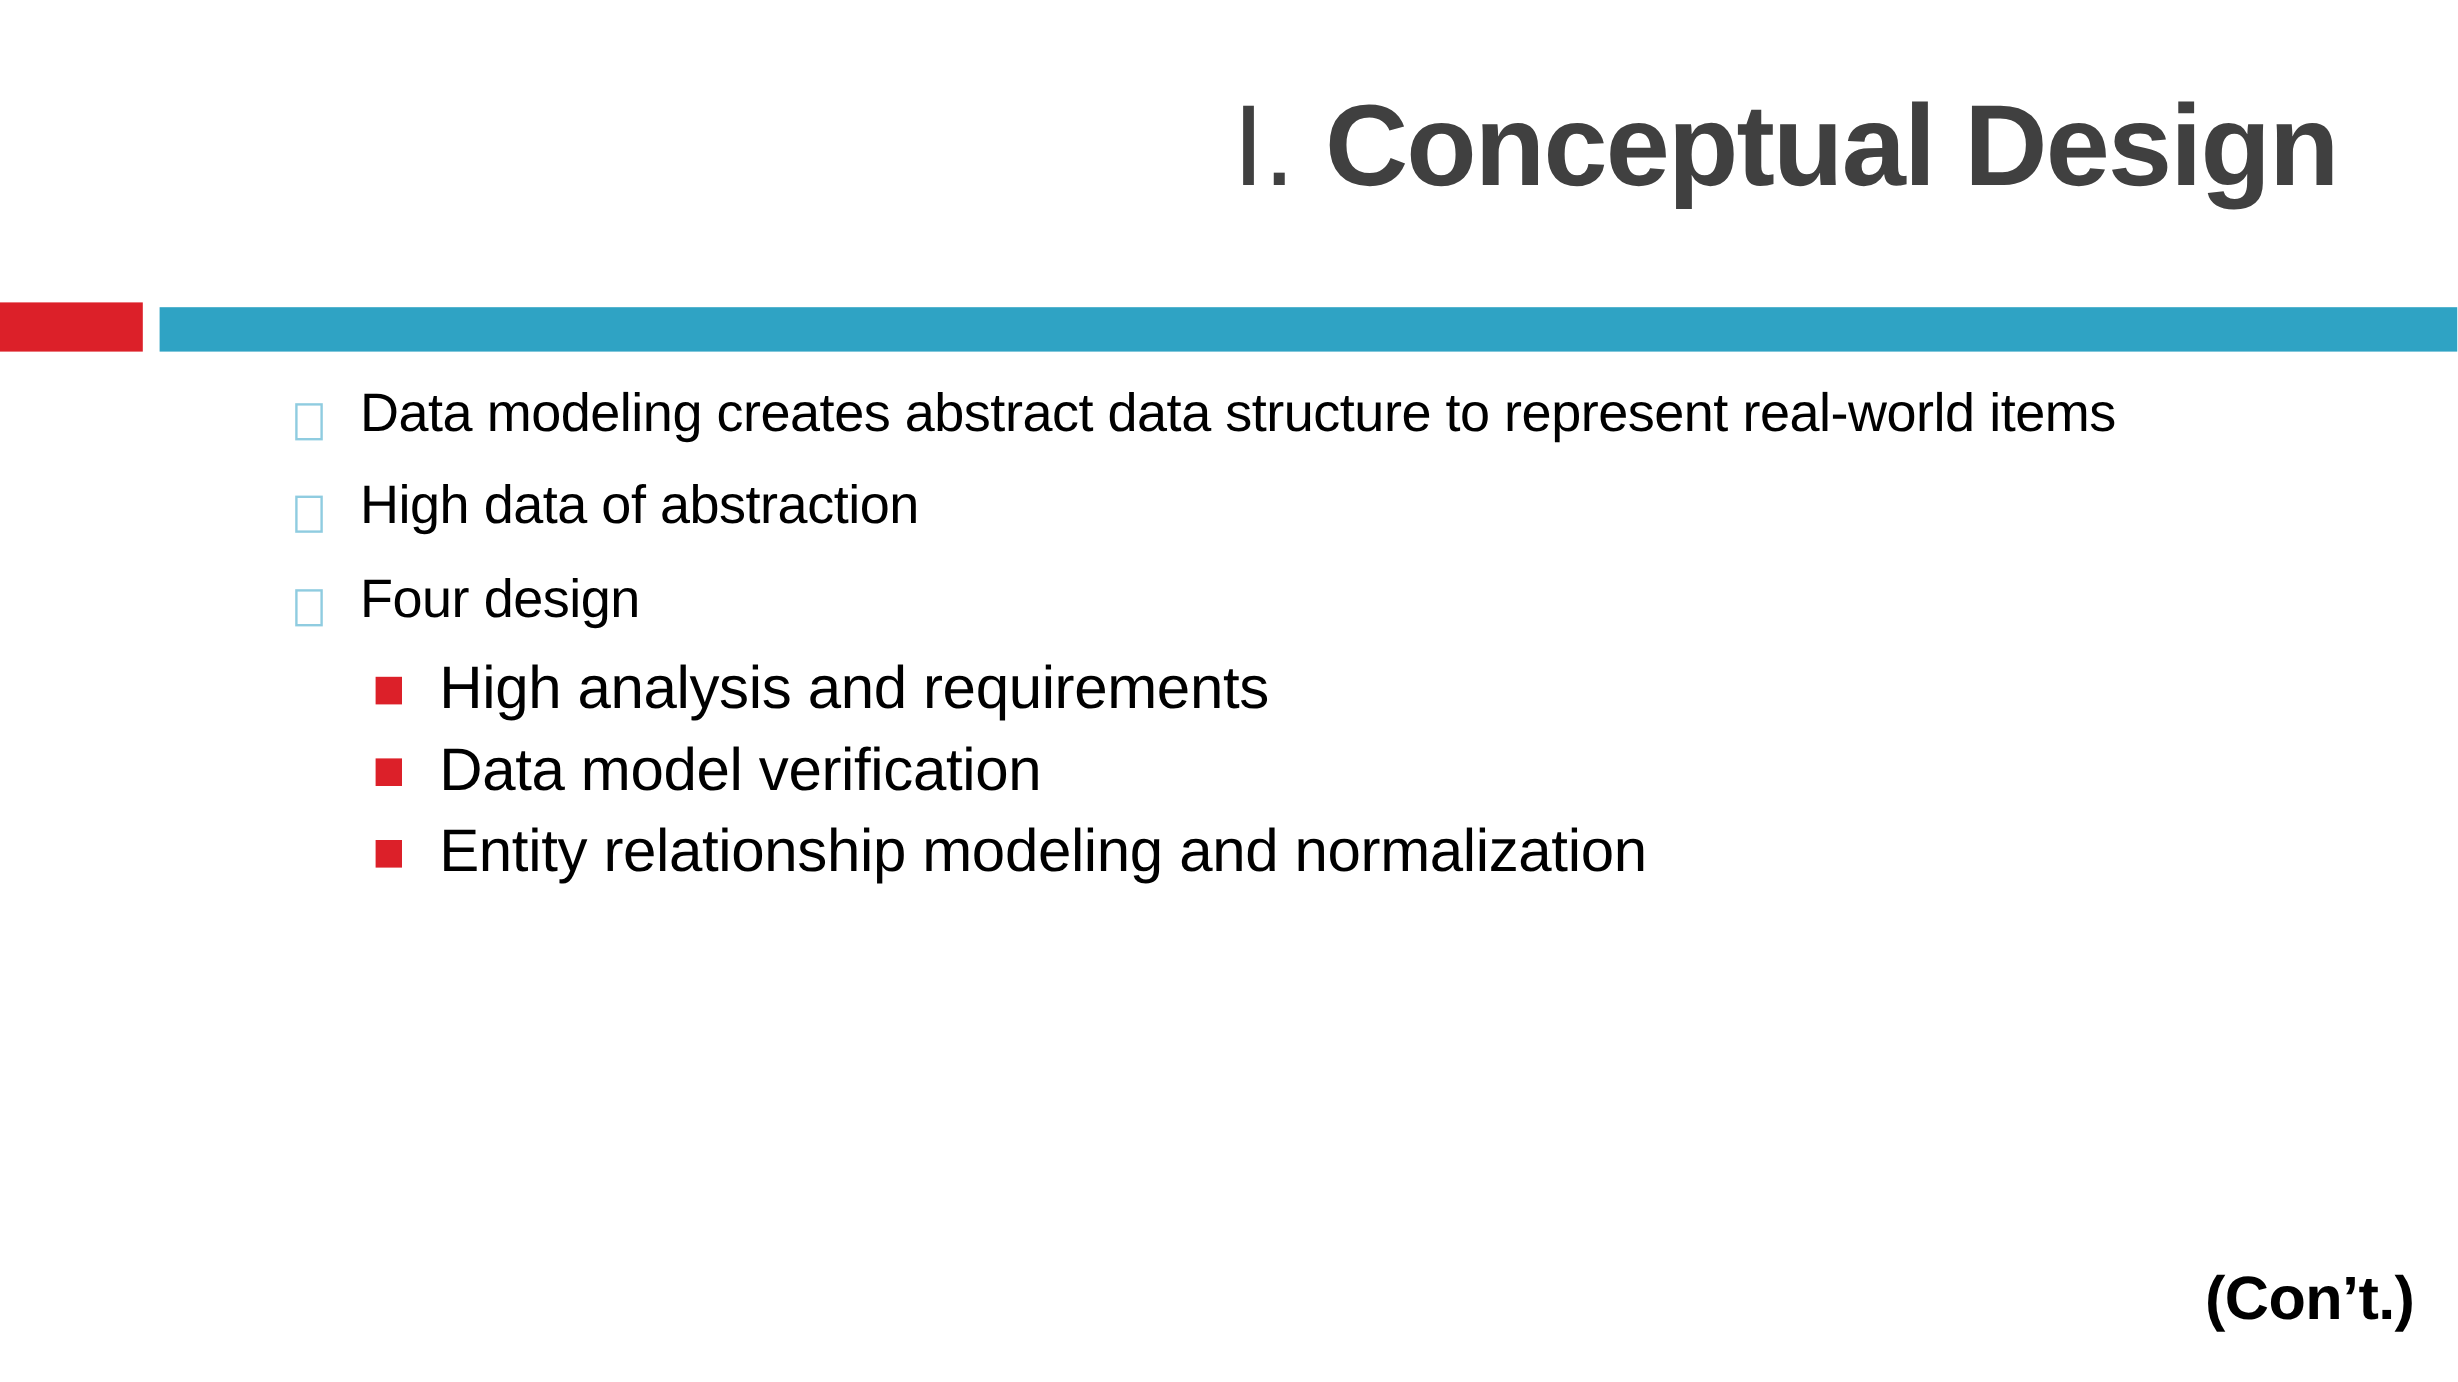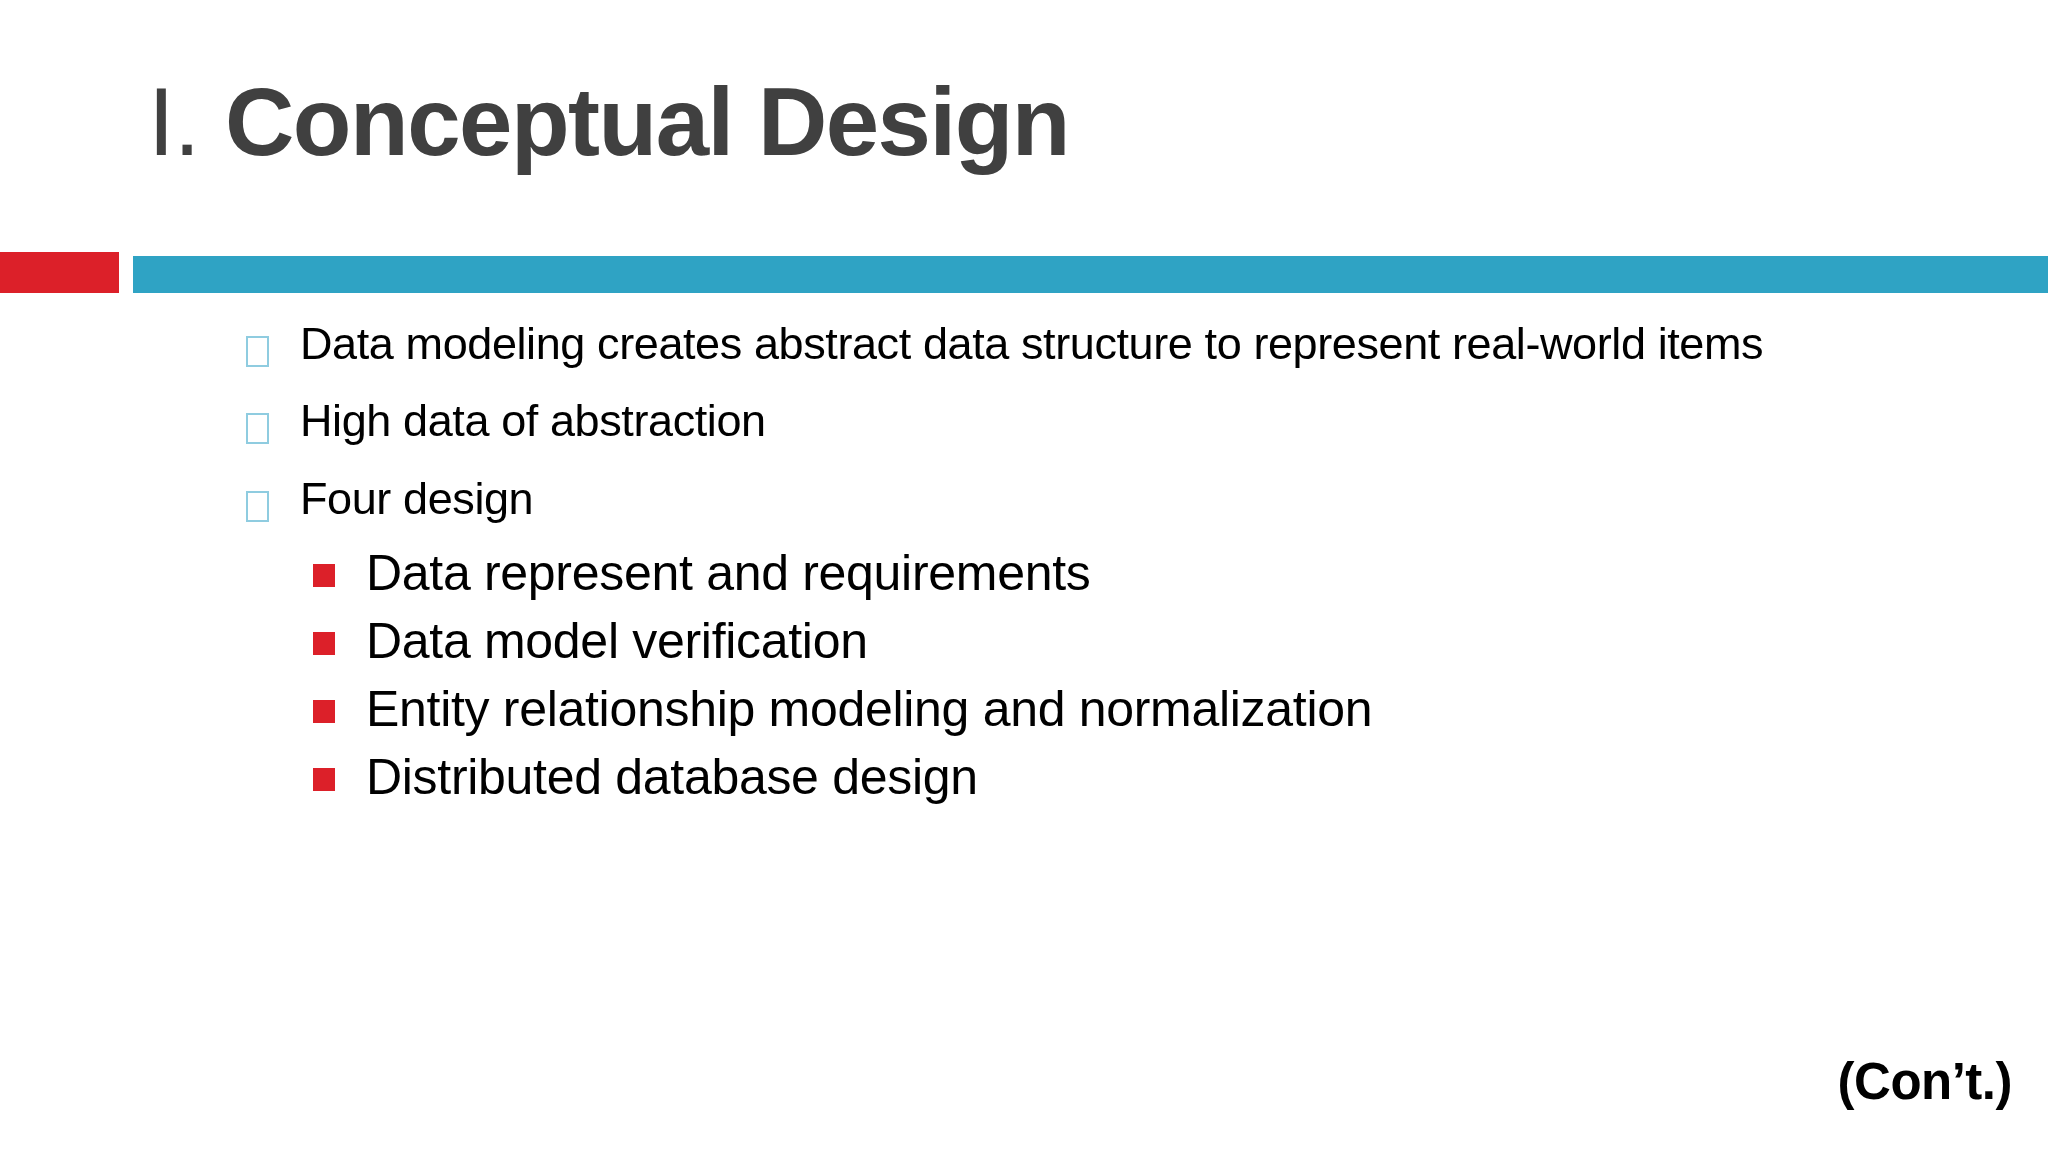--- a/index.html
+++ b/index.html
@@ -23,20 +23,21 @@
 
   
   .title-block {
     position: absolute;
     left: 148px;
     top: 74px;
     width: 1800px;
     height: 130px;
     white-space: nowrap;
     line-height: 1;
+    text-align: right;
   }
   .title-numeral {
     font-size: 96px;
     font-weight: 400;
     color: #404040;
     letter-spacing: -1px;
     vertical-align: baseline;
   }
   .title-text {
     font-size: 96px;
@@ -155,35 +156,31 @@
 
     <div class="lvl1">
       <span class="bullet-box"></span>
       <span>Four design</span>
     </div>
 
     <div class="spacer-xs"></div>
 
     <div class="lvl2">
       <span class="bullet-square"></span>
-      <span>Data represent and requirements</span>
+      <span>High analysis and requirements</span>
     </div>
 
     <div class="lvl2">
       <span class="bullet-square"></span>
       <span>Data model verification</span>
     </div>
 
     <div class="lvl2">
       <span class="bullet-square"></span>
       <span>Entity relationship modeling and normalization</span>
     </div>
 
-    <div class="lvl2">
-      <span class="bullet-square"></span>
-      <span>Distributed database design</span>
-    </div>
 
   </div>
 
   <div class="cont-note">(Con’t.)</div>
 
 </div>
 
 </body></html>

